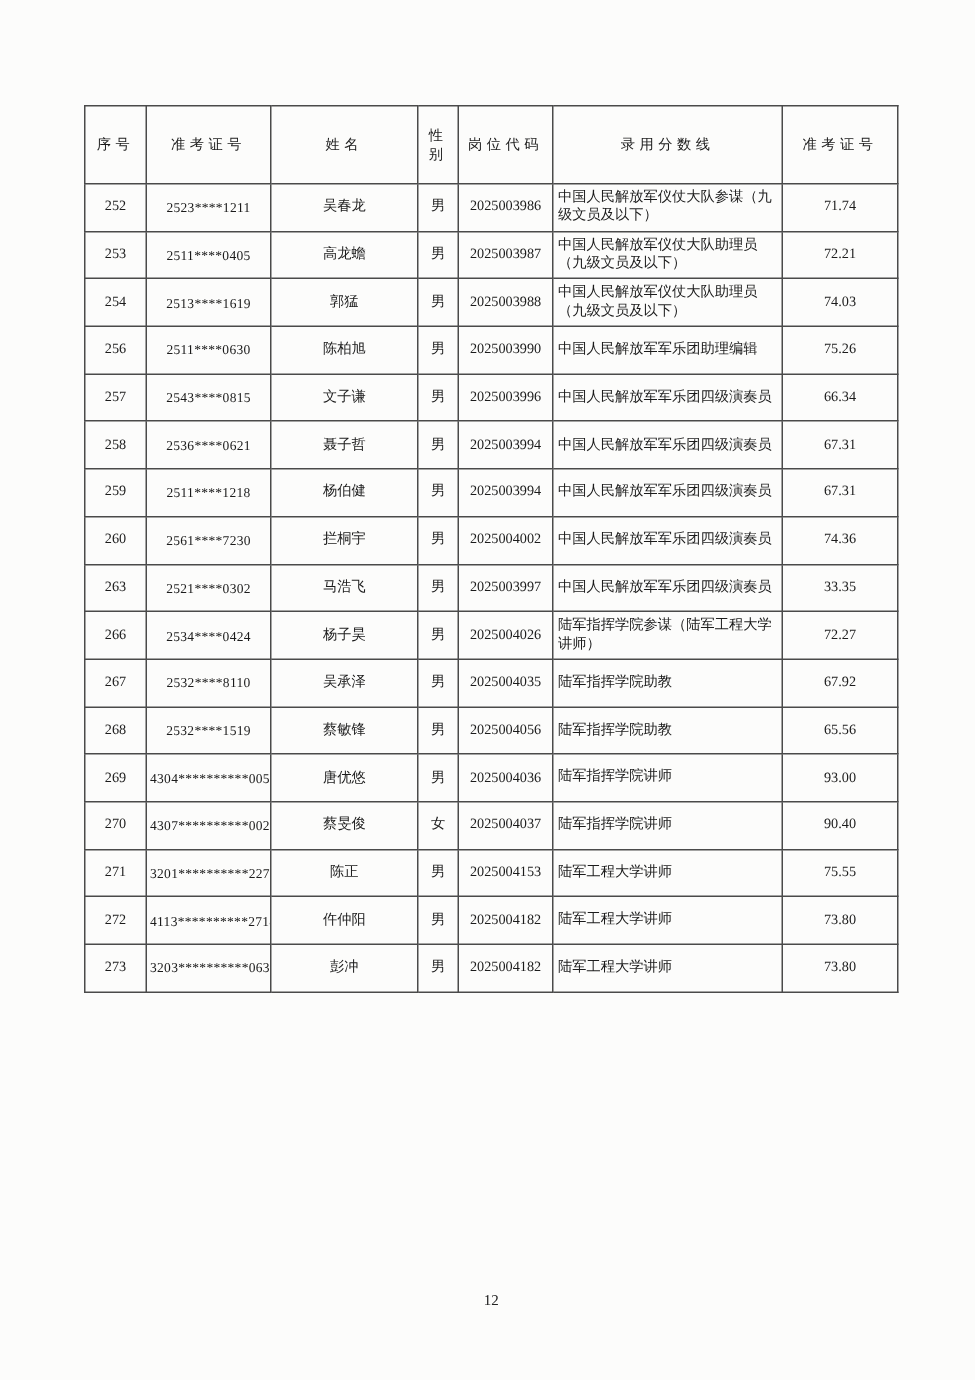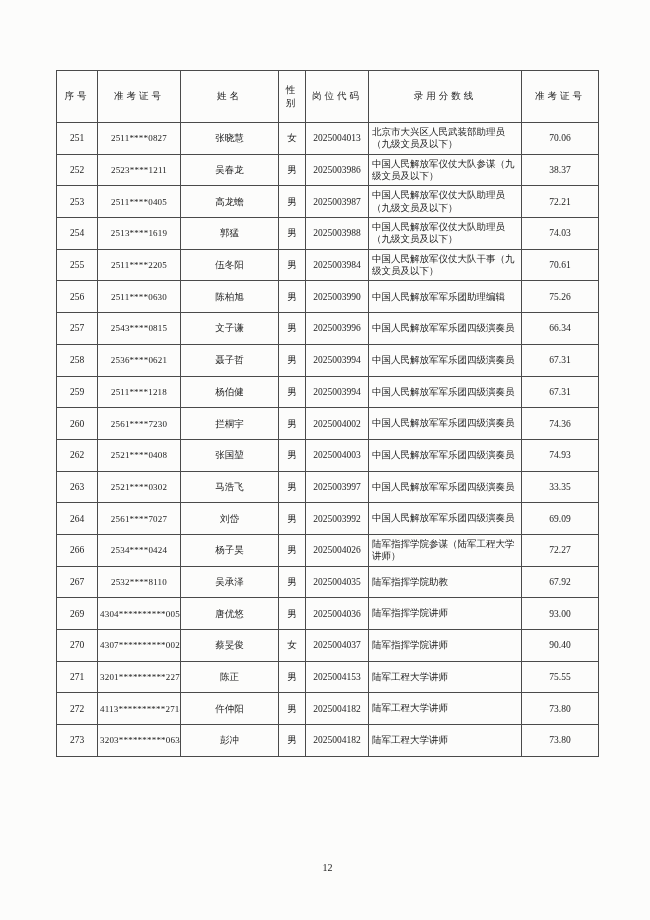--- a/index.html
+++ b/index.html
@@ -78,65 +78,47 @@
         <th>准考证号</th>
         <th>姓名</th>
         <th>性别</th>
         <th>岗位代码</th>
         <th>录用分数线</th>
         <th>准考证号</th>
       </tr>
     </thead>
     <tbody>
         <tr>
-    <td class="c-seq">251</td>
-    <td class="c-id">2511****0827</td>
-    <td class="c-name">张晓慧</td>
-    <td class="c-gender">女</td>
-    <td class="c-code">2025004013</td>
-    <td class="c-position">北京市大兴区人民武装部助理员（九级文员及以下）</td>
-    <td class="c-score">70.06</td>
-  </tr>
-        <tr>
     <td class="c-seq">252</td>
     <td class="c-id">2523****1211</td>
     <td class="c-name">吴春龙</td>
     <td class="c-gender">男</td>
     <td class="c-code">2025003986</td>
     <td class="c-position">中国人民解放军仪仗大队参谋（九级文员及以下）</td>
-    <td class="c-score">38.37</td>
+    <td class="c-score">71.74</td>
   </tr>
         <tr>
     <td class="c-seq">253</td>
     <td class="c-id">2511****0405</td>
     <td class="c-name">高龙蟾</td>
     <td class="c-gender">男</td>
     <td class="c-code">2025003987</td>
     <td class="c-position">中国人民解放军仪仗大队助理员（九级文员及以下）</td>
     <td class="c-score">72.21</td>
   </tr>
         <tr>
     <td class="c-seq">254</td>
     <td class="c-id">2513****1619</td>
     <td class="c-name">郭猛</td>
     <td class="c-gender">男</td>
     <td class="c-code">2025003988</td>
     <td class="c-position">中国人民解放军仪仗大队助理员（九级文员及以下）</td>
     <td class="c-score">74.03</td>
   </tr>
         <tr>
-    <td class="c-seq">255</td>
-    <td class="c-id">2511****2205</td>
-    <td class="c-name">伍冬阳</td>
-    <td class="c-gender">男</td>
-    <td class="c-code">2025003984</td>
-    <td class="c-position">中国人民解放军仪仗大队干事（九级文员及以下）</td>
-    <td class="c-score">70.61</td>
-  </tr>
-        <tr>
     <td class="c-seq">256</td>
     <td class="c-id">2511****0630</td>
     <td class="c-name">陈柏旭</td>
     <td class="c-gender">男</td>
     <td class="c-code">2025003990</td>
     <td class="c-position">中国人民解放军军乐团助理编辑</td>
     <td class="c-score">75.26</td>
   </tr>
         <tr>
     <td class="c-seq">257</td>
@@ -168,63 +150,54 @@
         <tr>
     <td class="c-seq">260</td>
     <td class="c-id">2561****7230</td>
     <td class="c-name">拦桐宇</td>
     <td class="c-gender">男</td>
     <td class="c-code">2025004002</td>
     <td class="c-position">中国人民解放军军乐团四级演奏员</td>
     <td class="c-score">74.36</td>
   </tr>
         <tr>
-    <td class="c-seq">262</td>
-    <td class="c-id">2521****0408</td>
-    <td class="c-name">张国堃</td>
-    <td class="c-gender">男</td>
-    <td class="c-code">2025004003</td>
-    <td class="c-position">中国人民解放军军乐团四级演奏员</td>
-    <td class="c-score">74.93</td>
-  </tr>
-        <tr>
     <td class="c-seq">263</td>
     <td class="c-id">2521****0302</td>
     <td class="c-name">马浩飞</td>
     <td class="c-gender">男</td>
     <td class="c-code">2025003997</td>
     <td class="c-position">中国人民解放军军乐团四级演奏员</td>
     <td class="c-score">33.35</td>
   </tr>
         <tr>
-    <td class="c-seq">264</td>
-    <td class="c-id">2561****7027</td>
-    <td class="c-name">刘岱</td>
-    <td class="c-gender">男</td>
-    <td class="c-code">2025003992</td>
-    <td class="c-position">中国人民解放军军乐团四级演奏员</td>
-    <td class="c-score">69.09</td>
-  </tr>
-        <tr>
     <td class="c-seq">266</td>
     <td class="c-id">2534****0424</td>
     <td class="c-name">杨子昊</td>
     <td class="c-gender">男</td>
     <td class="c-code">2025004026</td>
     <td class="c-position">陆军指挥学院参谋（陆军工程大学讲师）</td>
     <td class="c-score">72.27</td>
   </tr>
         <tr>
     <td class="c-seq">267</td>
     <td class="c-id">2532****8110</td>
     <td class="c-name">吴承泽</td>
     <td class="c-gender">男</td>
     <td class="c-code">2025004035</td>
     <td class="c-position">陆军指挥学院助教</td>
     <td class="c-score">67.92</td>
+  </tr>
+        <tr>
+    <td class="c-seq">268</td>
+    <td class="c-id">2532****1519</td>
+    <td class="c-name">蔡敏锋</td>
+    <td class="c-gender">男</td>
+    <td class="c-code">2025004056</td>
+    <td class="c-position">陆军指挥学院助教</td>
+    <td class="c-score">65.56</td>
   </tr>
         <tr>
     <td class="c-seq">269</td>
     <td class="c-id">4304**********0055</td>
     <td class="c-name">唐优悠</td>
     <td class="c-gender">男</td>
     <td class="c-code">2025004036</td>
     <td class="c-position">陆军指挥学院讲师</td>
     <td class="c-score">93.00</td>
   </tr>

